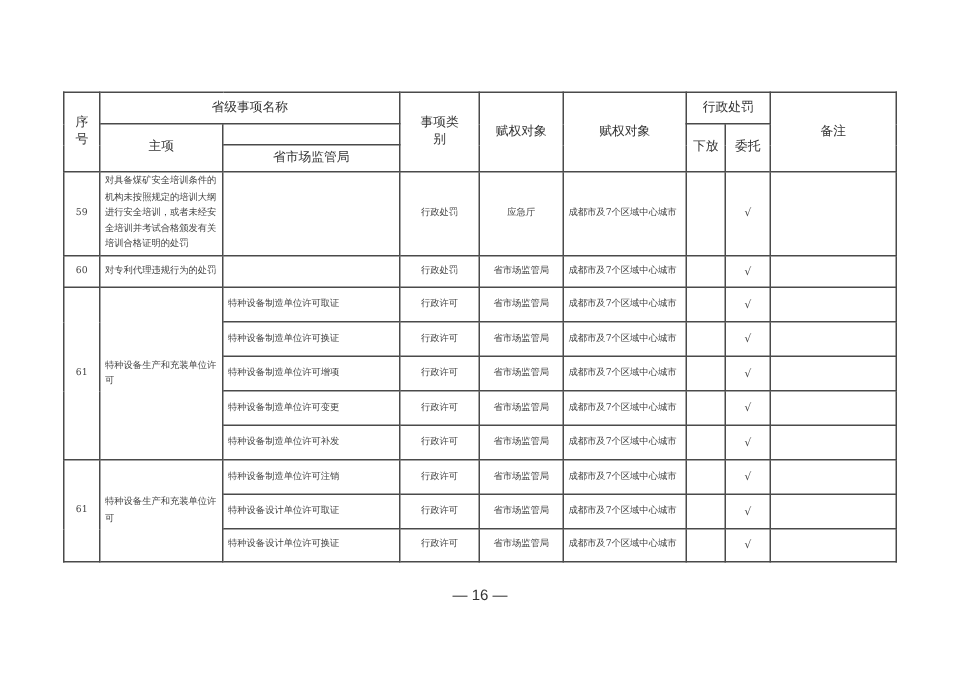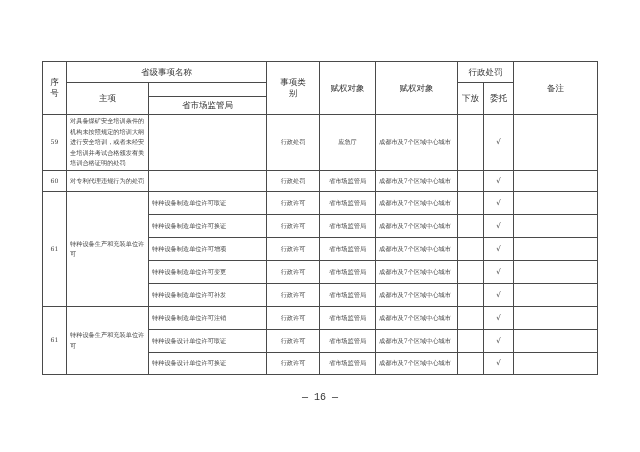--- a/index.html
+++ b/index.html
@@ -25,21 +25,21 @@
   th {
     font-family: "DejaVu Sans", "Liberation Sans", sans-serif;
     font-size: 8.5px; color: #333; text-align: center; line-height: 11px; margin-left: 48px;
   }
   td { font-size: 6.2px; line-height: 10.5px; color: #444; }
   td.c { text-align: center; }
   td.l { text-align: left; }
   .check { font-size: 7px; }
   .footer {
     position: absolute; top: 392px; left: 0; width: 640px; text-align: center;
-    font-family: Liberation Mono, monospace; font-size: 10px; color: #333;
+    font-family: Liberation Sans, sans-serif; font-size: 10px; color: #333;
   }
 </style>
 </head>
 <body>
 
 <div class="page">
   <table class="grid">
     <colgroup>
       <col style="width:24px">
       <col style="width:82px">

